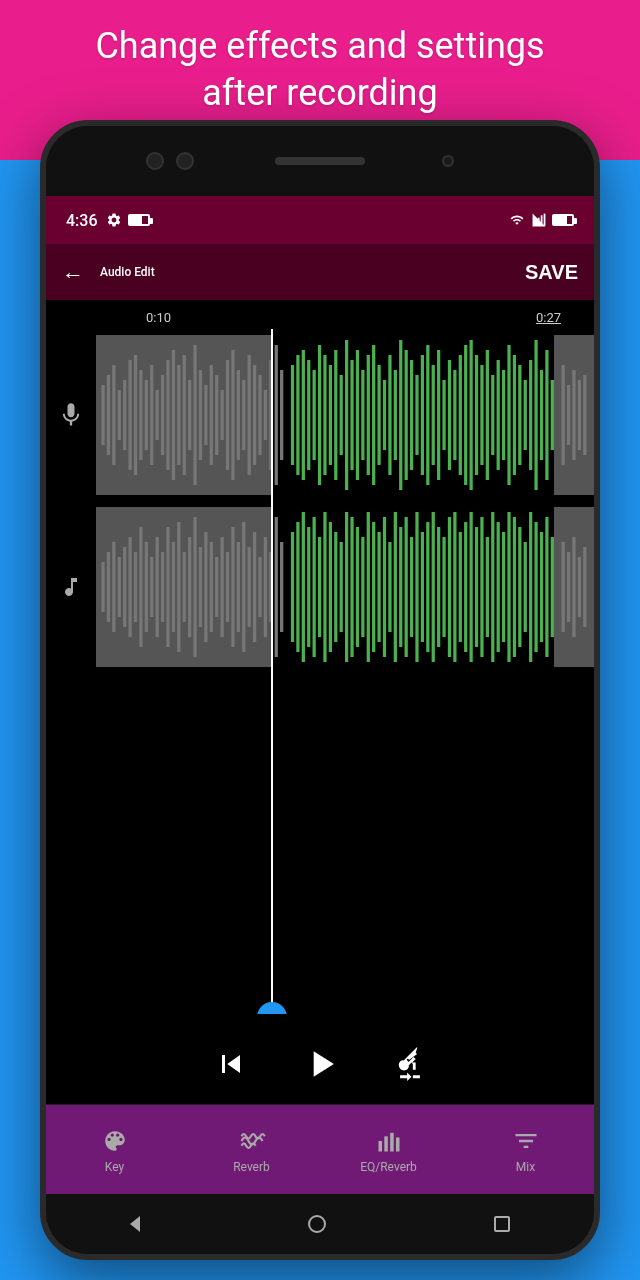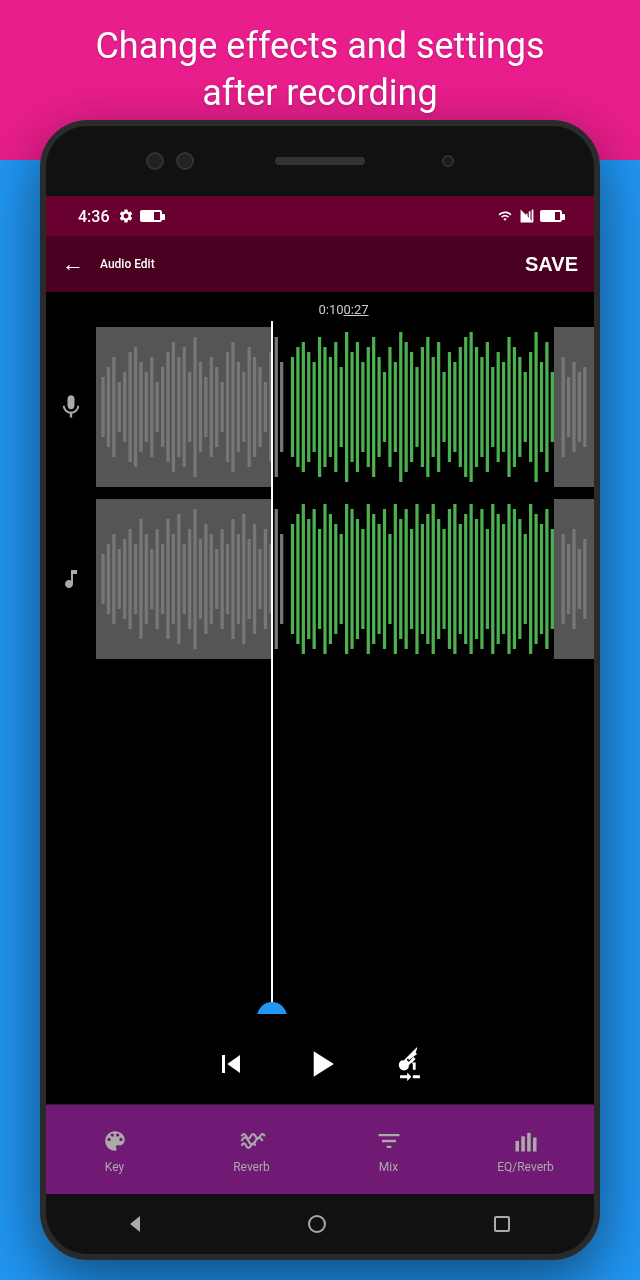--- a/index.html
+++ b/index.html
@@ -114,25 +114,25 @@
       width: 100%;
       background: #000;
       display: flex;
       flex-direction: column;
       flex: 1;
       height: calc(100% - 70px - 60px);
     }
 
     
     .status-bar {
-      height: 40px;
+      height: 48px;
       background: #6a0030;
       display: flex;
       align-items: center;
-      padding: 0 32px;
+      padding: 0 20px;
       flex-shrink: 0;
     }
     .status-time {
       color: white;
       font-size: 16px;
       font-weight: 500;
       margin-right: 8px;
     }
     .status-icons-left {
       display: flex;
@@ -209,22 +209,22 @@
       position: relative;
       display: flex;
       flex-direction: column;
       padding: 10px 0;
       overflow: hidden;
     }
 
     
     .timeline-markers {
       display: flex;
-      justify-content: center;
-      padding: 0 43px 0 60px;
+      justify-content: space-between;
+      padding: 0 31px 0 60px;
       margin-bottom: 4px;
     }
     .time-marker {
       color: #ccc;
       font-size: 13px;
       text-align: center;
     }
 
     
     .track-row {
@@ -437,21 +437,21 @@
     <div class="app-bar">
       <button class="back-btn">←</button>
       <span class="app-title">Audio Edit</span>
       <button class="save-btn">SAVE</button>
     </div>
 
     <div class="waveform-container">
 
       <div class="timeline-markers">
         <span class="time-marker" style="margin-left:40px;">0:10</span>
-        <span class="time-marker" style="margin-right:10px;text-decoration:underline;">0:27</span>
+        <span class="time-marker" style="margin-right:2px;text-decoration:underline;">0:27</span>
       </div>
 
       <div class="waveforms-area" style="position:relative;">
 
         <div class="track-row">
           <div class="track-icon">
             <svg width="28" height="32" viewBox="0 0 24 24" fill="#aaa">
               <path d="M12 14c1.66 0 2.99-1.34 2.99-3L15 5c0-1.66-1.34-3-3-3S9 3.34 9 5v6c0 1.66 1.34 3 3 3zm5.3-3c0 3-2.54 5.1-5.3 5.1S6.7 14 6.7 11H5c0 3.41 2.72 6.23 6 6.72V21h2v-3.28c3.28-.48 6-3.3 6-6.72h-1.7z"></path>
             </svg>
           </div>
@@ -714,38 +714,38 @@
             <path d="M3 8 Q5 4 7 8 Q9 12 11 8 Q13 4 15 8 Q17 12 19 8 Q21 4 23 8"></path>
             <path d="M3 16 Q5 12 7 16 Q9 20 11 16 Q13 12 15 16"></path>
           </svg>
         </div>
         <span class="nav-item-label">Reverb</span>
       </div>
 
       <div class="nav-item">
         <div class="nav-item-icon">
           <svg width="28" height="28" viewBox="0 0 24 24" fill="#aaa">
-            <path d="M10 18h4v-2h-4v2zM3 6v2h18V6H3zm3 7h12v-2H6v2z"></path>
-          </svg>
-        </div>
-        <span class="nav-item-label">Mix</span>
-      </div>
-
-      <div class="nav-item">
-        <div class="nav-item-icon">
-          <svg width="28" height="28" viewBox="0 0 24 24" fill="#aaa">
             <rect x="3" y="12" width="3" height="9"></rect>
             <rect x="8" y="8" width="3" height="13"></rect>
             <rect x="13" y="5" width="3" height="16"></rect>
             <rect x="18" y="9" width="3" height="12"></rect>
           </svg>
         </div>
         <span class="nav-item-label">EQ/Reverb</span>
       </div>
 
+      <div class="nav-item">
+        <div class="nav-item-icon">
+          <svg width="28" height="28" viewBox="0 0 24 24" fill="#aaa">
+            <path d="M10 18h4v-2h-4v2zM3 6v2h18V6H3zm3 7h12v-2H6v2z"></path>
+          </svg>
+        </div>
+        <span class="nav-item-label">Mix</span>
+      </div>
+
     </div>
 
   </div>
 
   <div class="phone-bottom-bezel">
     <div class="nav-triangle"></div>
     <div class="nav-circle"></div>
     <div class="nav-square"></div>
   </div>
 

